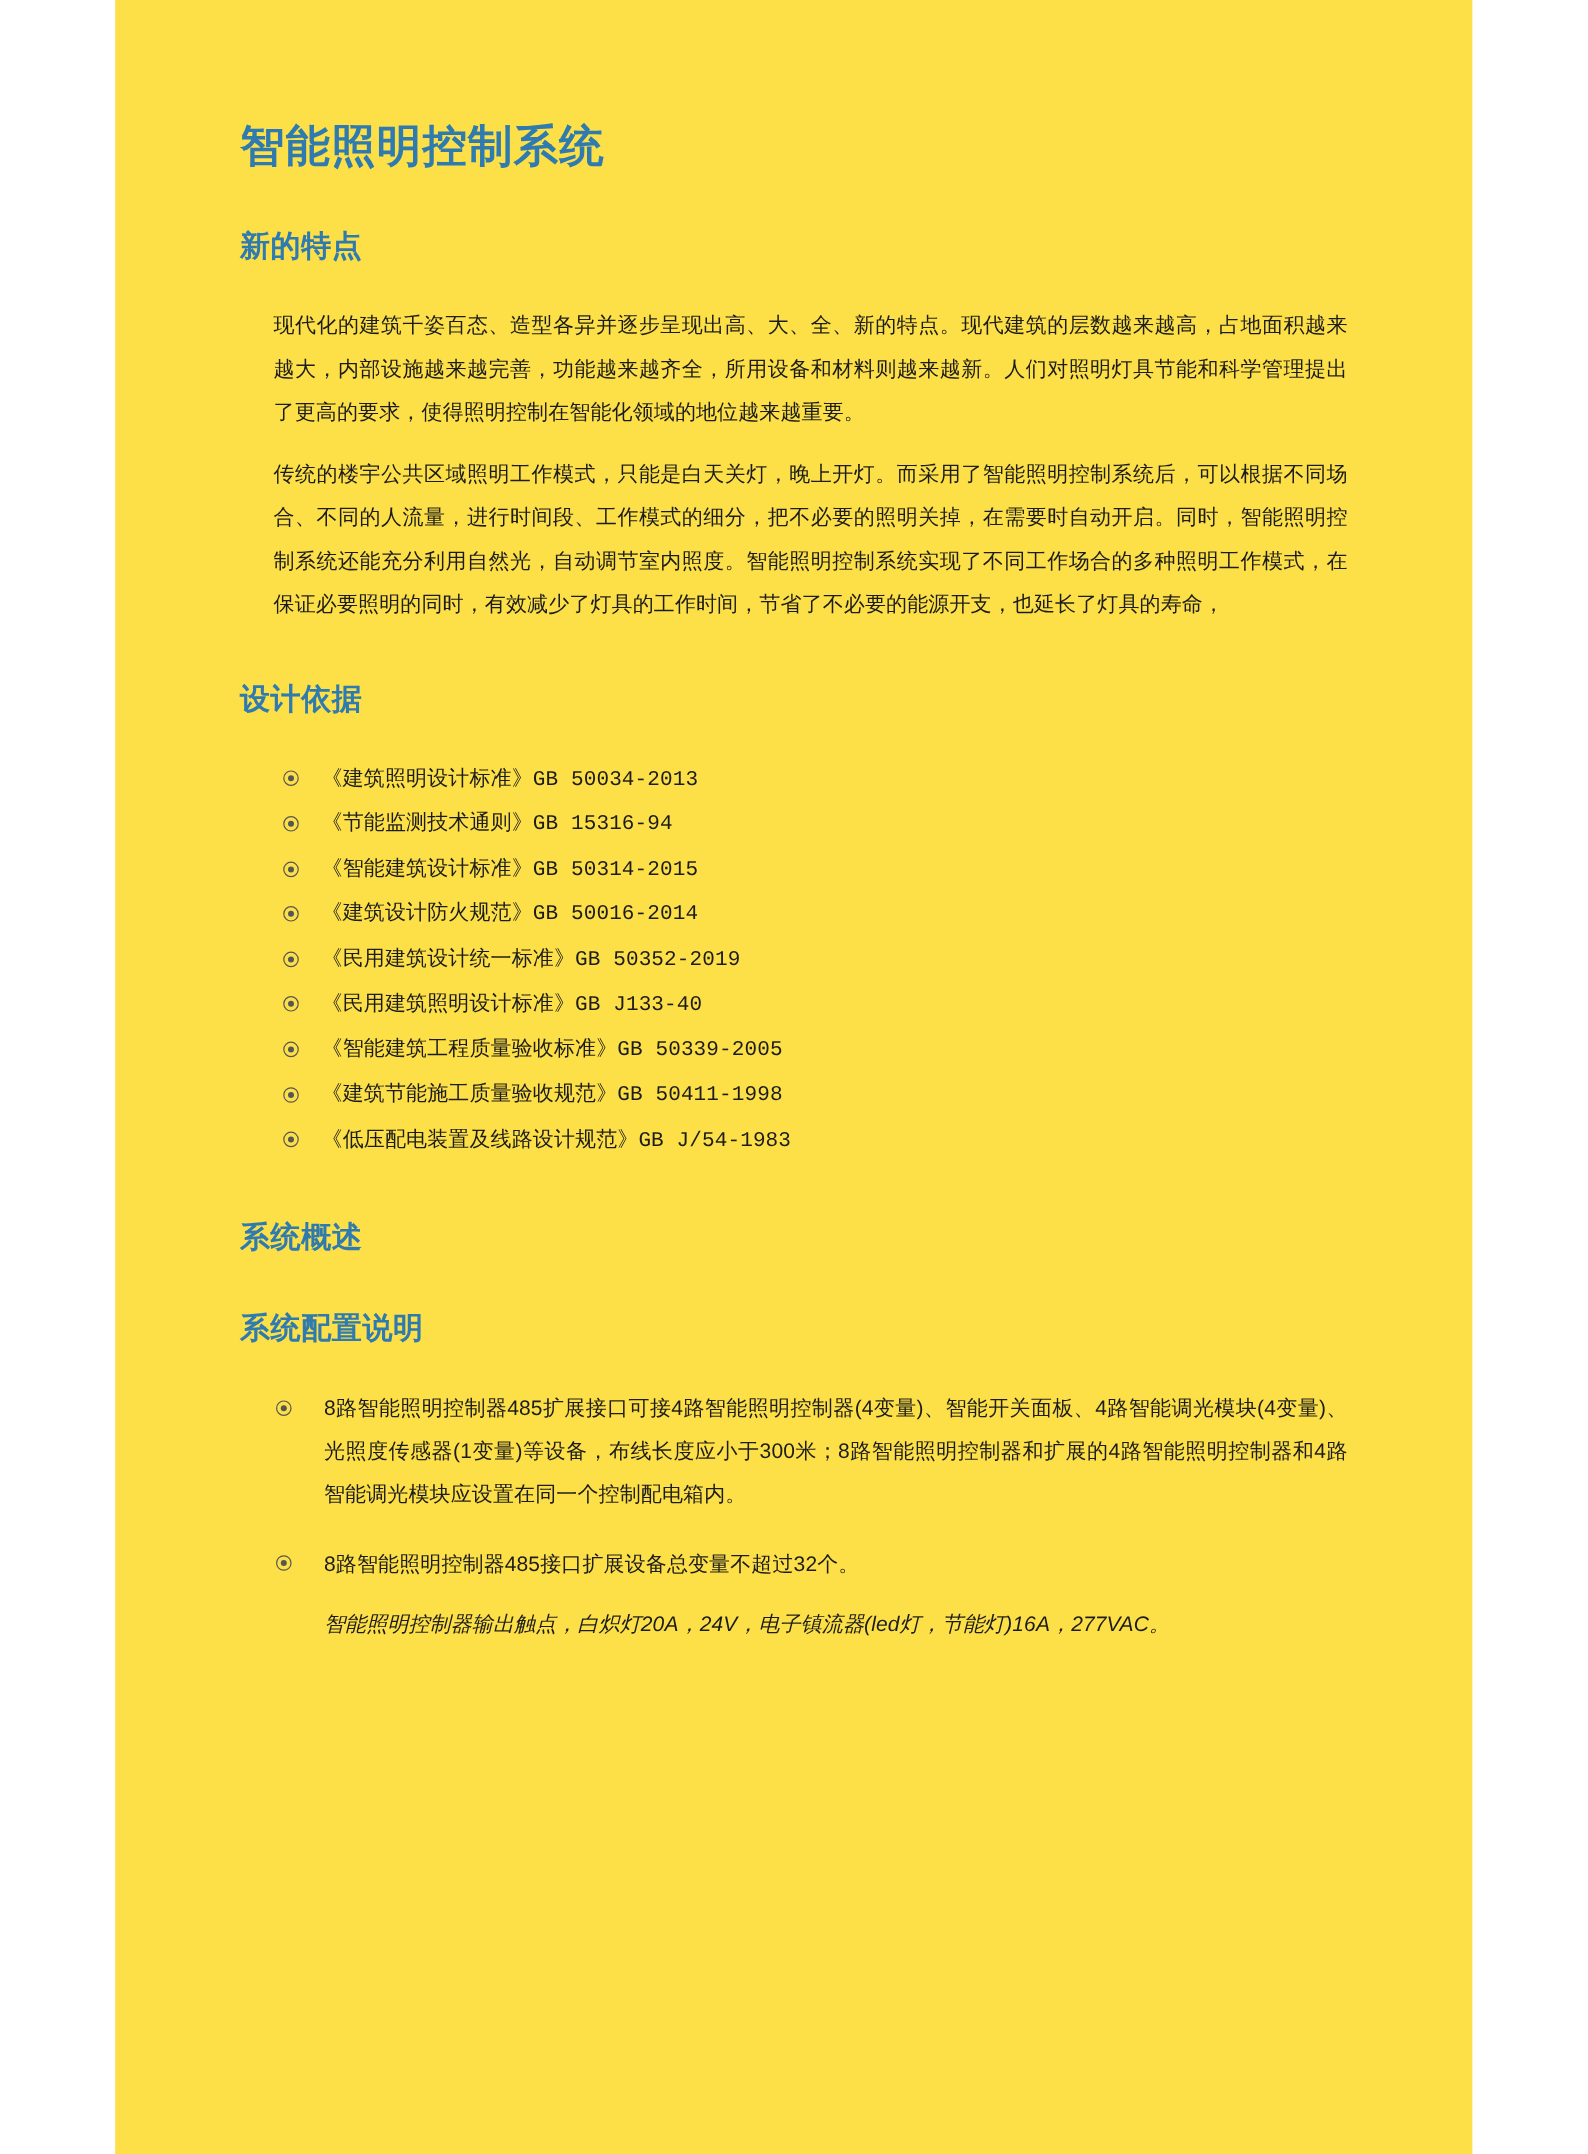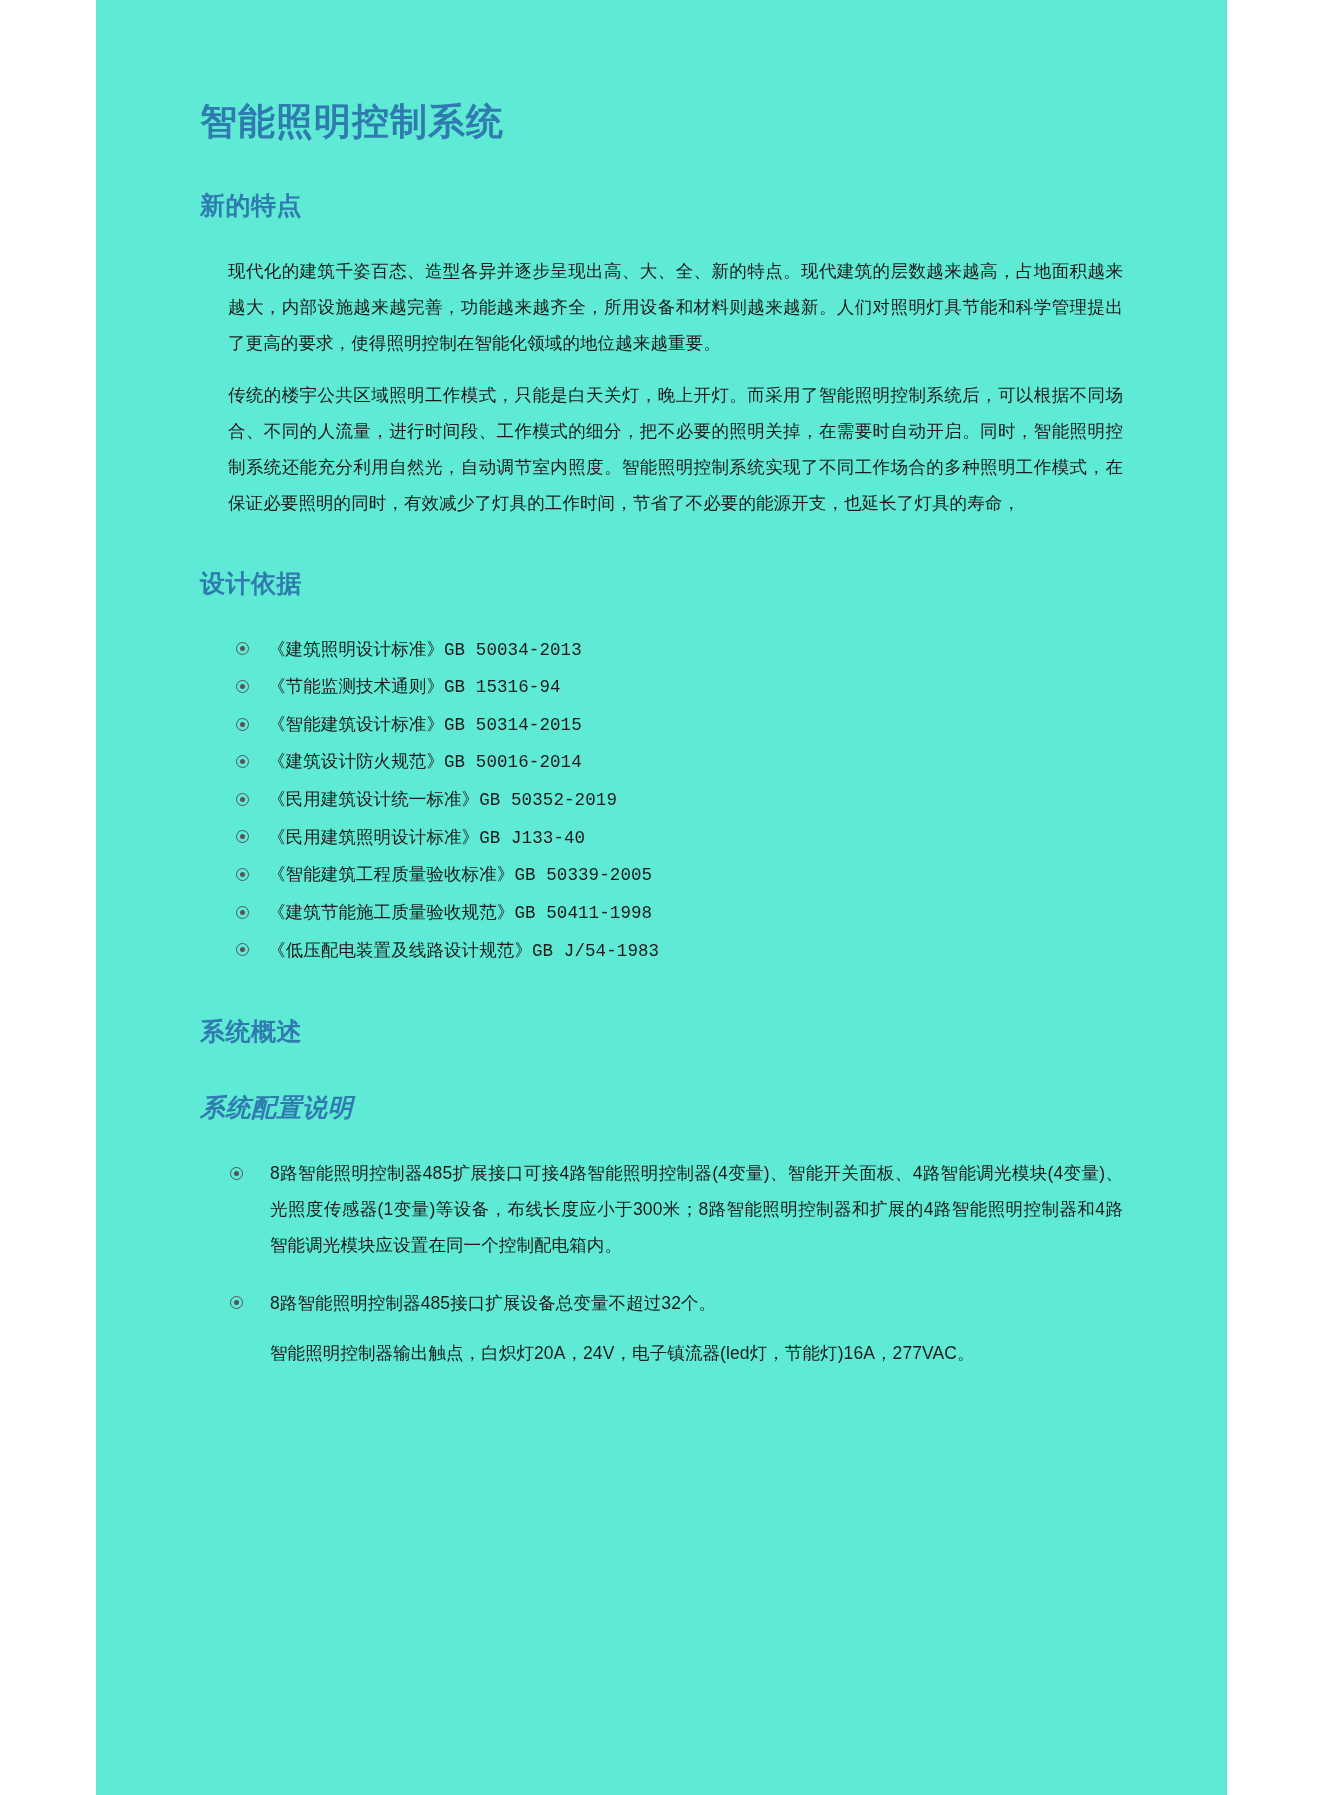--- a/index.html
+++ b/index.html
@@ -11,21 +11,21 @@
   body {
     font-family: "Liberation Sans", "DejaVu Sans", sans-serif;
     color: #1a1a1a;
     -webkit-font-smoothing: antialiased;
   }
   .page {
     position: relative;
     width: 1131px;
     min-height: 1795px;
     margin: 0 auto;
-    background: #5eead4;
+    background: #fde047;
     box-sizing: border-box;
     padding: 100px 104px 60px 104px;
   }
 
   
   .doc-title {
     font-size: 37px;
     font-weight: bold;
     color: #2f7bb0;
     letter-spacing: 1px;
@@ -34,21 +34,20 @@
   }
   .section-heading {
     font-size: 25px;
     font-weight: bold;
     color: #2f7bb0;
     letter-spacing: 0.5px;
     line-height: 1.2;
     margin: 0 0 34px 0;
   }
   .section-heading.tight {
-    font-style: italic;
   }
 
   
   .body-block {
     padding-left: 28px;
   }
   .para {
     font-size: 17.5px;
     line-height: 2.05;
     color: #1c1c1c;
@@ -124,20 +123,21 @@
   .cfg-list .bullet-ring {
     top: 0.6em;
   }
   .cfg-note {
     font-size: 17.5px;
     line-height: 2.05;
     color: #1c1c1c;
     margin: 14px 0 0 0;
     padding-left: 70px;
     letter-spacing: 0.1px;
+    font-style: italic;
   }
 </style>
 </head>
 <body>
 
 <div class="page">
 
   <h1 class="doc-title">智能照明控制系统</h1>
 
   <section class="section">

